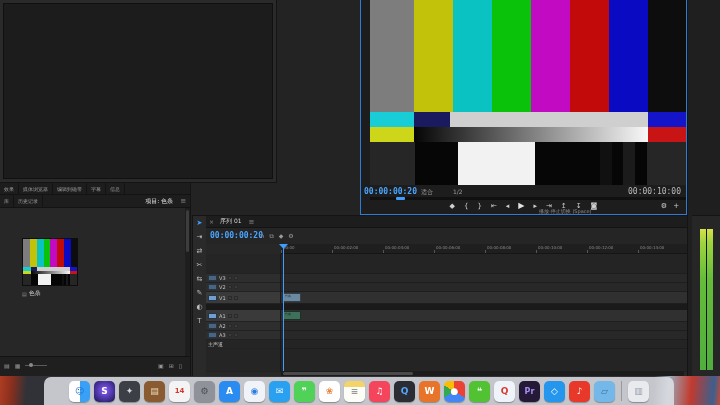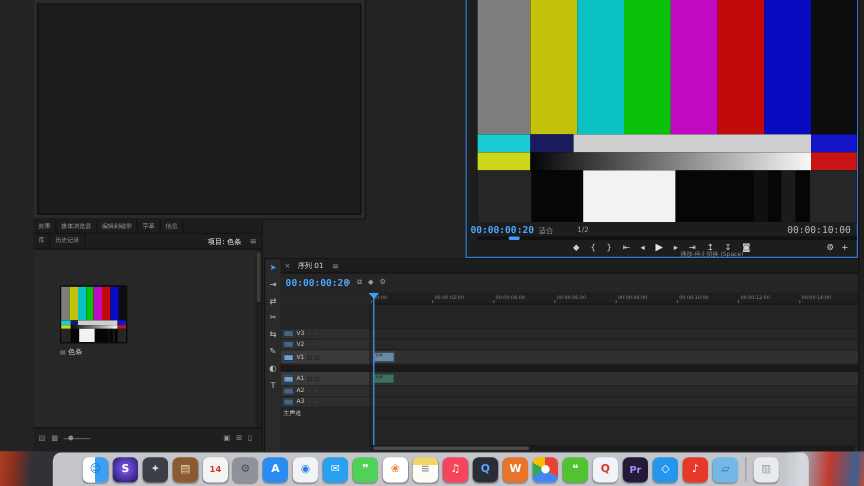--- a/index.html
+++ b/index.html
@@ -1,18 +1,18 @@
 <!DOCTYPE html>
 <html><head>
 <meta charset="utf-8">
 <style>
   * { box-sizing: border-box; margin: 0; padding: 0; }
   html,body { width:720px; height:405px; overflow:hidden; background:#18191c;
     font-family:"DejaVu Sans", sans-serif; }
-  .abs { position:absolute;margin-left:28px; }
+  .abs { position:absolute; }
   #screen { position:relative; width:720px; height:405px; }
 
   
   #desktop { position:absolute; inset:0;
     background: linear-gradient(95deg,#e05a2b 0%,#c04525 3.5%,#8a2f1e 6%,#303238 8%,#303238 91%,#9aa8b8 93%,#c23a2e 96%,#3c5f8e 99%,#c24a38 100%); }
 
   
   #app { position:absolute; left:0; top:0; width:720px; height:376px; background:#232323; }
 
   

